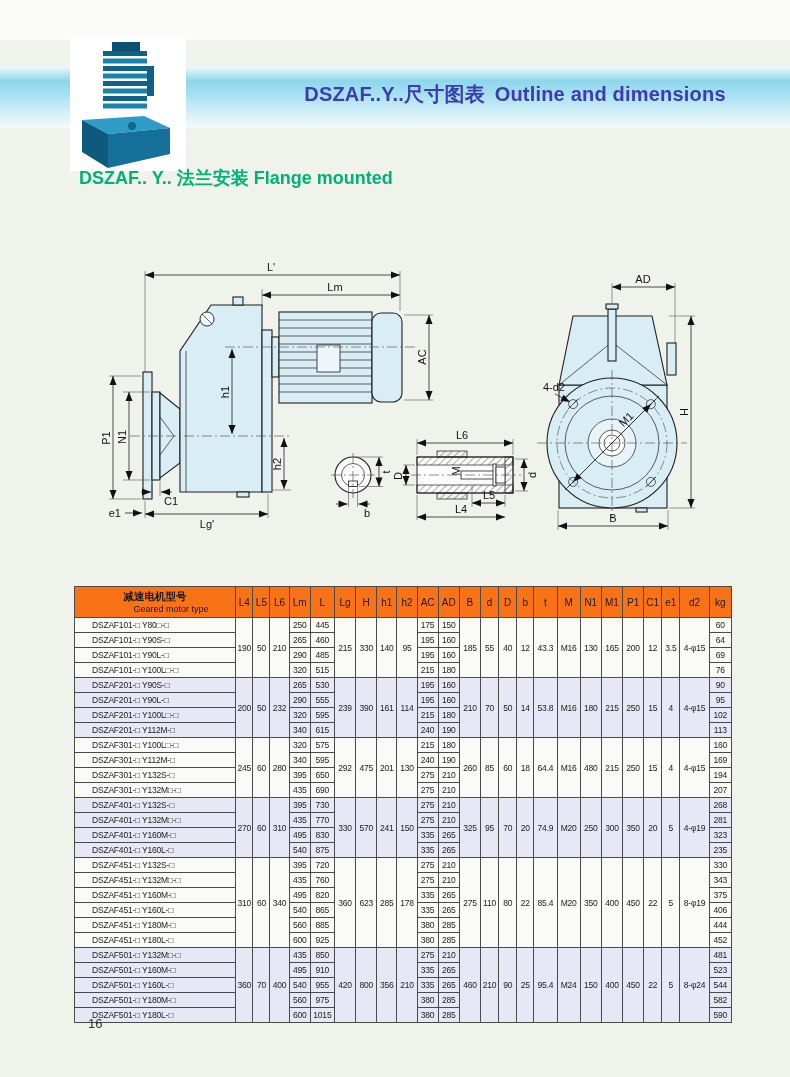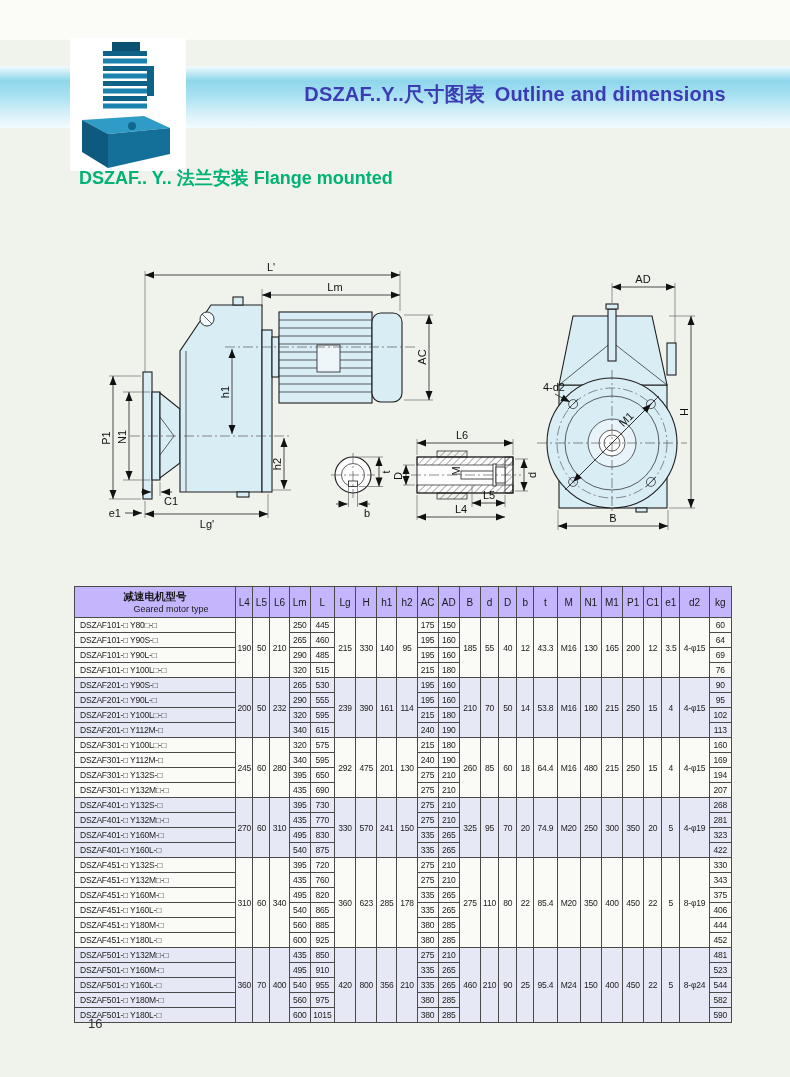--- a/index.html
+++ b/index.html
@@ -22,25 +22,25 @@
   .thin{stroke:#1e1e1e;stroke-width:0.7;fill:none;}
   .ext{stroke:#555;stroke-width:0.6;fill:none;}
   .dim{stroke:#222;stroke-width:0.8;fill:none;marker-start:url(#ar);marker-end:url(#ar);}
   .dim-e{stroke:#222;stroke-width:0.8;fill:none;marker-end:url(#ar);}
   .cl{stroke:#444;stroke-width:0.6;fill:none;stroke-dasharray:10 3 2 3;}
   
   #dim-table{position:absolute;left:74px;top:586px;width:658px;border-collapse:collapse;table-layout:fixed;
              border:1.5px solid #333;}
   #dim-table th,#dim-table td{border:1px solid #4a4a4a;padding:0;text-align:center;color:#1a1a1a;
              font-family:"Liberation Sans",sans-serif;overflow:hidden;}
-  #dim-table th{background:#c4b5fd;font-weight:normal;font-size:10px;height:30px;}
+  #dim-table th{background:#f97316;font-weight:normal;font-size:10px;height:30px;}
   #dim-table th.th-model .zh{font-size:10.5px;font-weight:bold;}
   #dim-table th.th-model .en{font-size:9px;padding-left:32px;}
   #dim-table td{font-size:8.5px;height:14px;line-height:14px;letter-spacing:-0.2px;}
-  #dim-table td.model{text-align:left;padding-left:5px;white-space:nowrap;}
+  #dim-table td.model{text-align:left;padding-left:17px;white-space:nowrap;}
   tr.grp-a td{background:#fafaf7;}
   tr.grp-b td{background:#e6e9f5;}
   #page-num{position:absolute;left:88px;top:1016px;font-size:13px;color:#333;}
 </style>
 </head>
 <body>
 
 <div id="page">
   <div id="top-strip"></div>
   <div id="band"></div>
@@ -500,21 +500,21 @@
           <td>335</td>
           <td>265</td>
           <td>323</td>
         </tr>
         <tr class="grp-b">
           <td class="model">DSZAF401-□ Y160L-□</td>
           <td>540</td>
           <td>875</td>
           <td>335</td>
           <td>265</td>
-          <td>422</td>
+          <td>235</td>
         </tr>
         <tr class="grp-a">
           <td class="model">DSZAF451-□ Y132S-□</td>
           <td rowspan="6">310</td>
           <td rowspan="6">60</td>
           <td rowspan="6">340</td>
           <td>395</td>
           <td>720</td>
           <td rowspan="6">360</td>
           <td rowspan="6">623</td>

